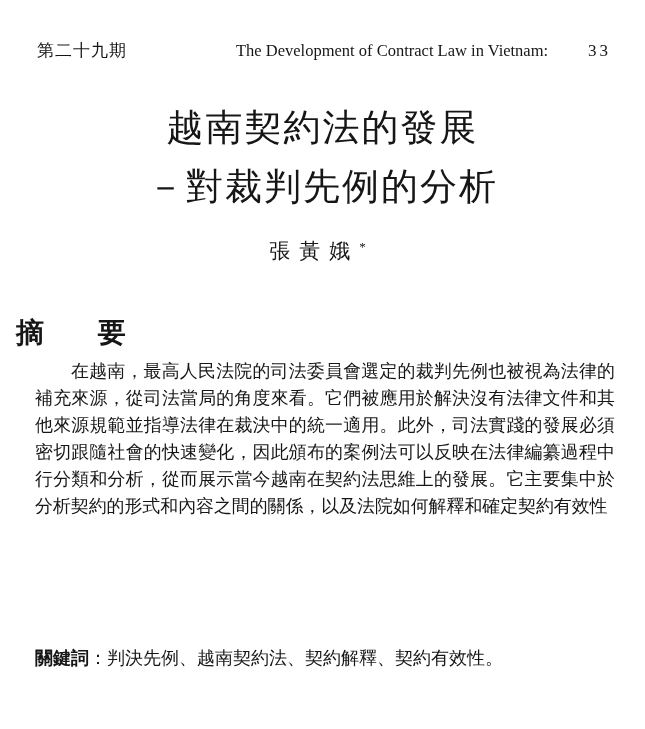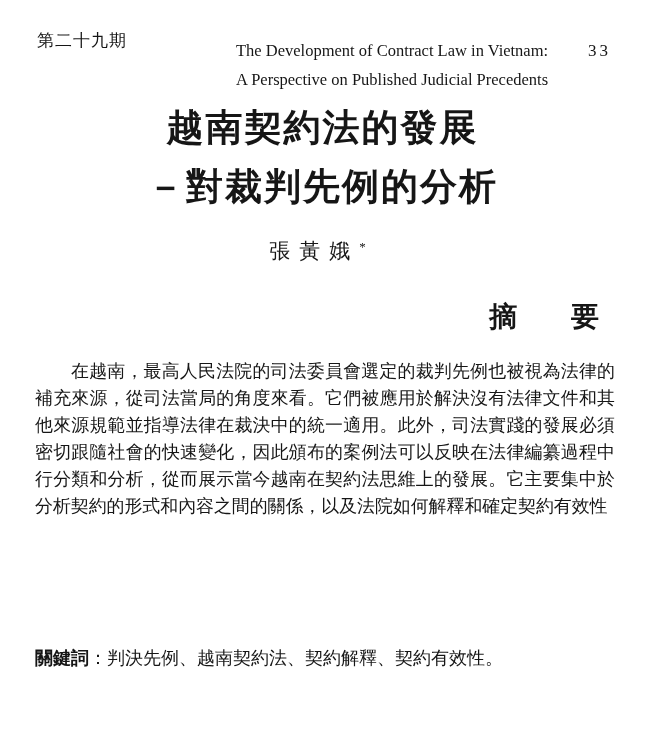--- a/index.html
+++ b/index.html
@@ -13,21 +13,21 @@
     height: 729px;
     background: #ffffff;
     color: #161616;
     font-family: "Liberation Serif", "DejaVu Serif", serif;
     overflow: hidden;
   }
   
   .issue-label {
     position: absolute;
     left: 37px;
-    top: 29px;
+    top: 39px;
     font-size: 17px;
     letter-spacing: 1px;
     white-space: nowrap;
     text-align: center;
   }
   .running-title {
     position: absolute;
     left: 236px;
     top: 37px;
     font-size: 16.5px;
@@ -44,21 +44,21 @@
   }
   
   .article-title {
     position: absolute;
     left: 0;
     right: 0;
     top: 98px;
     margin: 0;
     text-align: center;
     font-size: 37px;
-    font-weight: bold;
+    font-weight: normal;
     line-height: 59px;
     letter-spacing: 2px;
     white-space: nowrap;
   }
   .article-title .title-line { display: block; }
   
   .author-line {
     position: absolute;
     left: 0;
     right: 0;
@@ -73,23 +73,23 @@
     font-size: 13px;
     letter-spacing: 0;
     vertical-align: 7px;
   }
   
   .abstract-heading {
     position: absolute;
     left: 0;
     right: 0;
     top: 298px;
-    margin: 0;
+    margin: 16px;
     padding-right: 46px;
-    text-align: right;
+    text-align: left;
     font-size: 28px;
     font-weight: bold;
     font-family: "Liberation Sans", "DejaVu Sans", sans-serif;
     word-spacing: 46px;
     white-space: nowrap;
   }
   .abstract-body {
     position: absolute;
     left: 35px;
     top: 358px;
@@ -119,21 +119,20 @@
 </style>
 </head>
 <body>
 
 <div class="page">
 
   <span class="issue-label">第二十九期</span>
 
   <div class="running-title">
     <div>The Development of Contract Law in Vietnam:</div>
-    <div>A Perspective on Published Judicial Precedents</div>
   </div>
 
   <span class="page-number">33</span>
 
   <h1 class="article-title">
     <span class="title-line">越南契約法的發展</span>
     <span class="title-line">－對裁判先例的分析</span>
   </h1>
 
   <div class="author-line">

